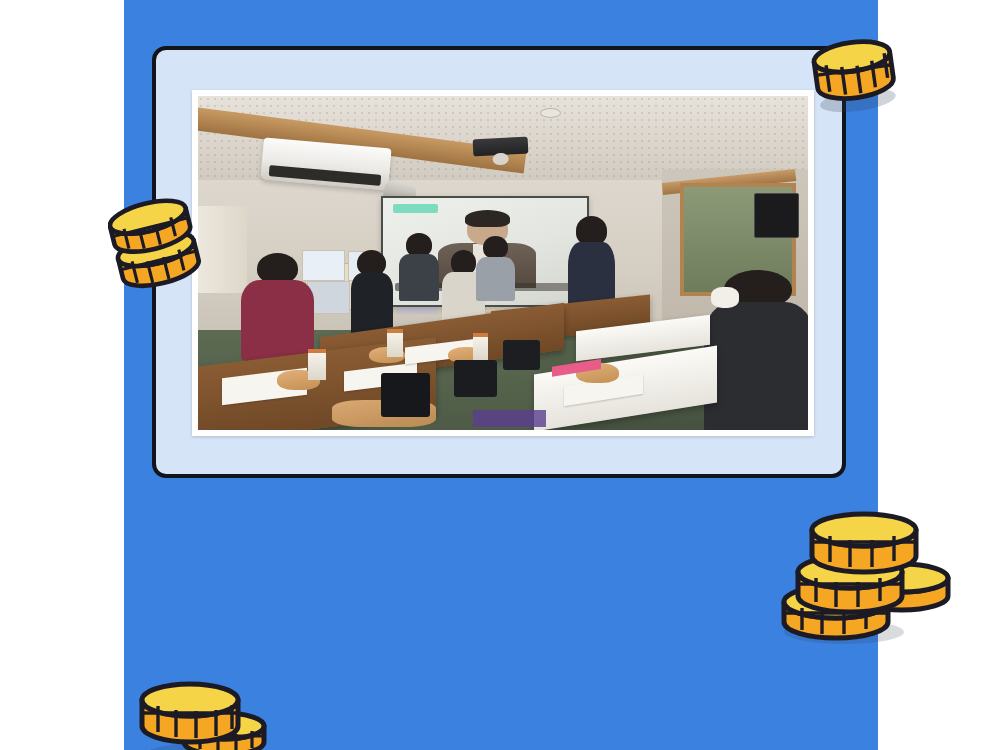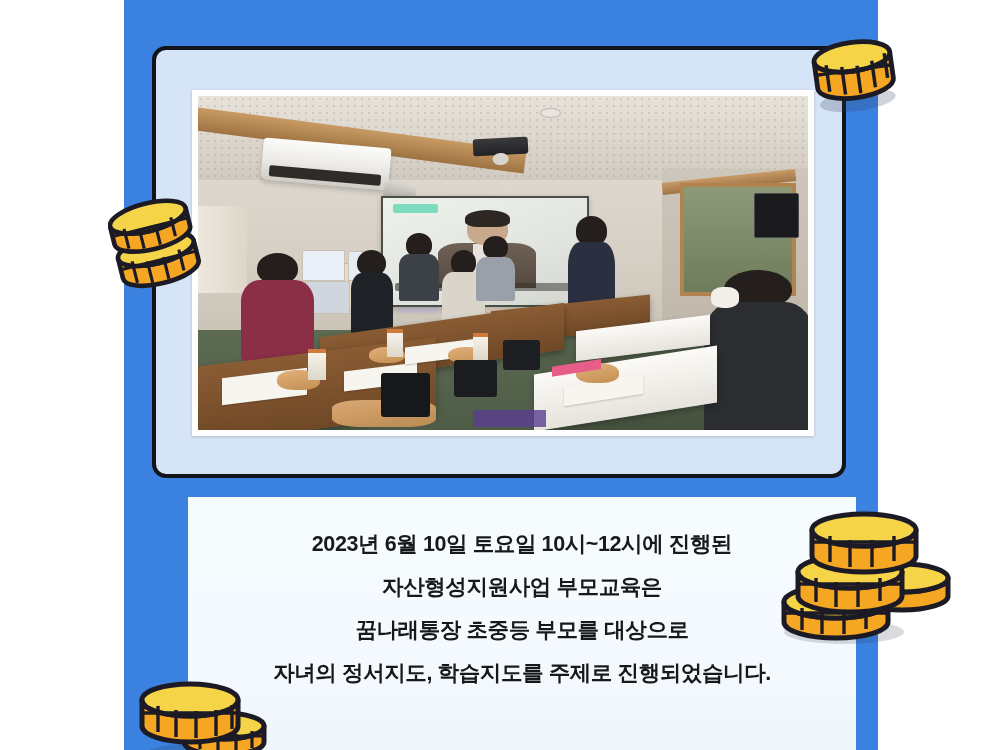--- a/index.html
+++ b/index.html
@@ -246,28 +246,20 @@
         <div style="position:absolute;left:45%;bottom:1%;width:12%;height:5%;background:#5a3f8f;opacity:.8;"></div>
         <div style="position:absolute;left:58%;bottom:17%;width:8%;height:3%;background:#e85c8a;transform:skewY(-9deg);"></div>
 
         <div style="position:absolute;left:30%;bottom:4%;width:8%;height:13%;background:#16181b;border-radius:3px;"></div>
         <div style="position:absolute;left:42%;bottom:10%;width:7%;height:11%;background:#1a1c1f;border-radius:3px;"></div>
         <div style="position:absolute;left:50%;bottom:18%;width:6%;height:9%;background:#1c1e21;border-radius:3px;"></div>
       </div>
     </div>
   </div>
 
-  <div class="text-card">
-    <div class="text-lines">
-      <div class="t-line">2023년 6월 10일 토요일 10시~12시에 진행된</div>
-      <div class="t-line">자산형성지원사업 부모교육은</div>
-      <div class="t-line">꿈나래통장 초중등 부모를 대상으로</div>
-      <div class="t-line">자녀의 정서지도, 학습지도를 주제로 진행되었습니다.</div>
-    </div>
-  </div>
 
   <div class="coin" style="left:806px;top:30px;width:96px;height:84px;transform:rotate(-8deg);">
     <svg viewBox="0 0 100 88" width="96" height="84" aria-hidden="true">
       <ellipse cx="50" cy="74" rx="40" ry="11" fill="#2a3550" opacity=".22"></ellipse>
       <path d="M10 28 a40 15 0 0 0 80 0 v28 a40 15 0 0 1 -80 0 z" fill="#f5a623" stroke="#1c1a24" stroke-width="5" stroke-linejoin="round"></path>
       <ellipse cx="50" cy="28" rx="40" ry="15" fill="#f5d547" stroke="#1c1a24" stroke-width="5"></ellipse>
       <g stroke="#1c1a24" stroke-width="3.6" fill="none">
         <path d="M10 42 h80"></path>
         <path d="M22 33 v28 M38 37 v29 M54 38 v29 M70 35 v28 M84 29 v26"></path>
       </g>

